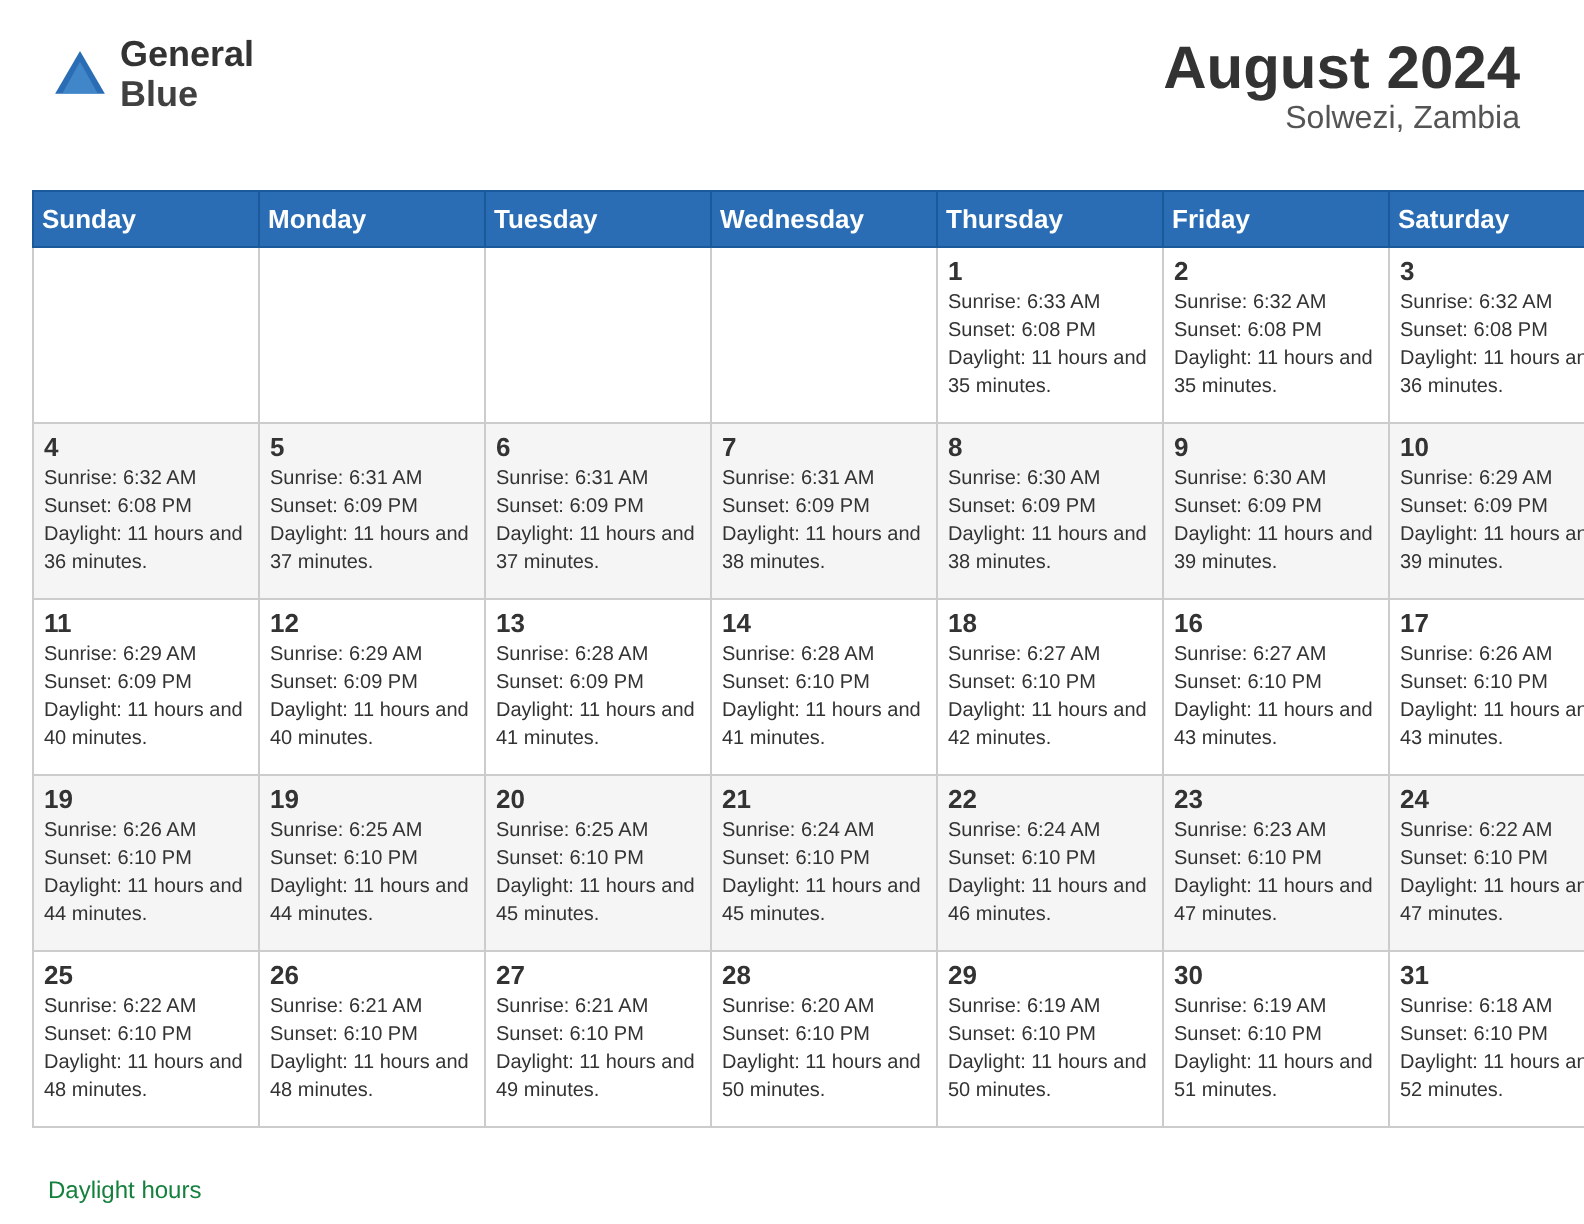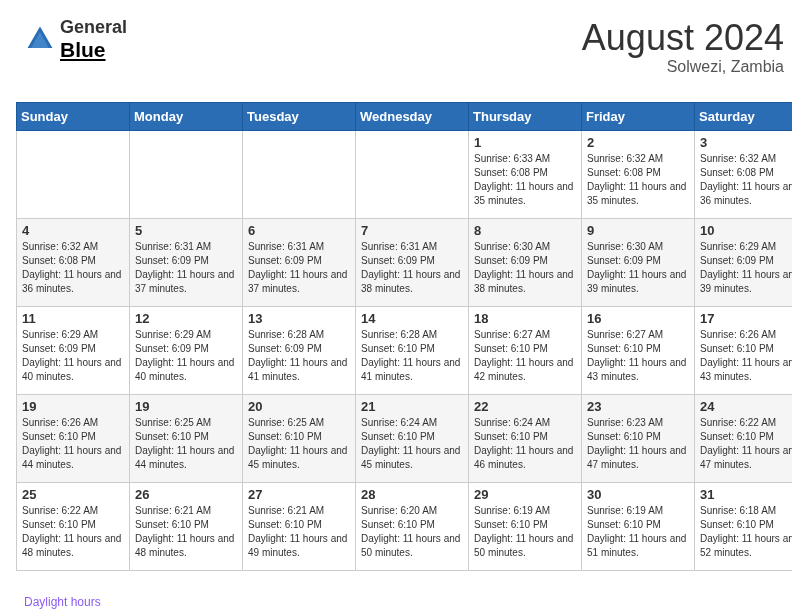--- a/index.html
+++ b/index.html
@@ -7,53 +7,52 @@
       font-family: Arial, sans-serif;
       background: #fff;
       width: 792px;
       min-height: 612px;
       padding: 0;
     }
     .header {
       display: flex;
       justify-content: space-between;
       align-items: flex-start;
-      padding: 18px 8px 10px 24px;
+      padding: 18px 32px 10px 24px;
     }
     .logo {
       display: flex;
       align-items: center;
       gap: 4px;
     }
     .logo-text {
       display: flex;
       flex-direction: column;
       line-height: 1.1;
     }
     .logo-general {
       font-size: 18px;
       font-weight: bold;
       color: #333;
     }
     .logo-blue {
-      font-size: 21px;
-      font-weight: bold;
-      color: #000000;
-      text-decoration: underline;
+      font-size: 18px;
+      font-weight: bold;
+      color: #404040;
     }
     .logo-icon {
       width: 32px;
       height: 32px;
     }
     .title-block {
       text-align: right;
     }
     .month-year {
-      font-size: 36px;
-      font-weight: normal;
+      font-size: 30px;
+      font-weight: bold;
       color: #333;
       line-height: 1.1;
     }
     .location {
       font-size: 16px;
       color: #555;
     }
     .calendar {
       width: 100%;
       border-collapse: collapse;
@@ -93,21 +92,21 @@
       font-size: 10px;
       color: #333;
       line-height: 1.4;
     }
     .empty {
       background: #fff !important;
     }
     .footer {
       padding: 8px 24px 6px 24px;
       font-size: 12px;
-      color: #8b5cf6;
+      color: #15803d;
     }
   </style>
 </head>
 <body>
 
 <div class="header">
   <div class="logo">
     <svg class="logo-icon" viewBox="0 0 36 36">
       <polygon points="18,4 32,28 4,28" fill="#2a6db5"></polygon>
       <polygon points="18,10 28,28 8,28" fill="#5a9fe0" opacity="0.5"></polygon>

